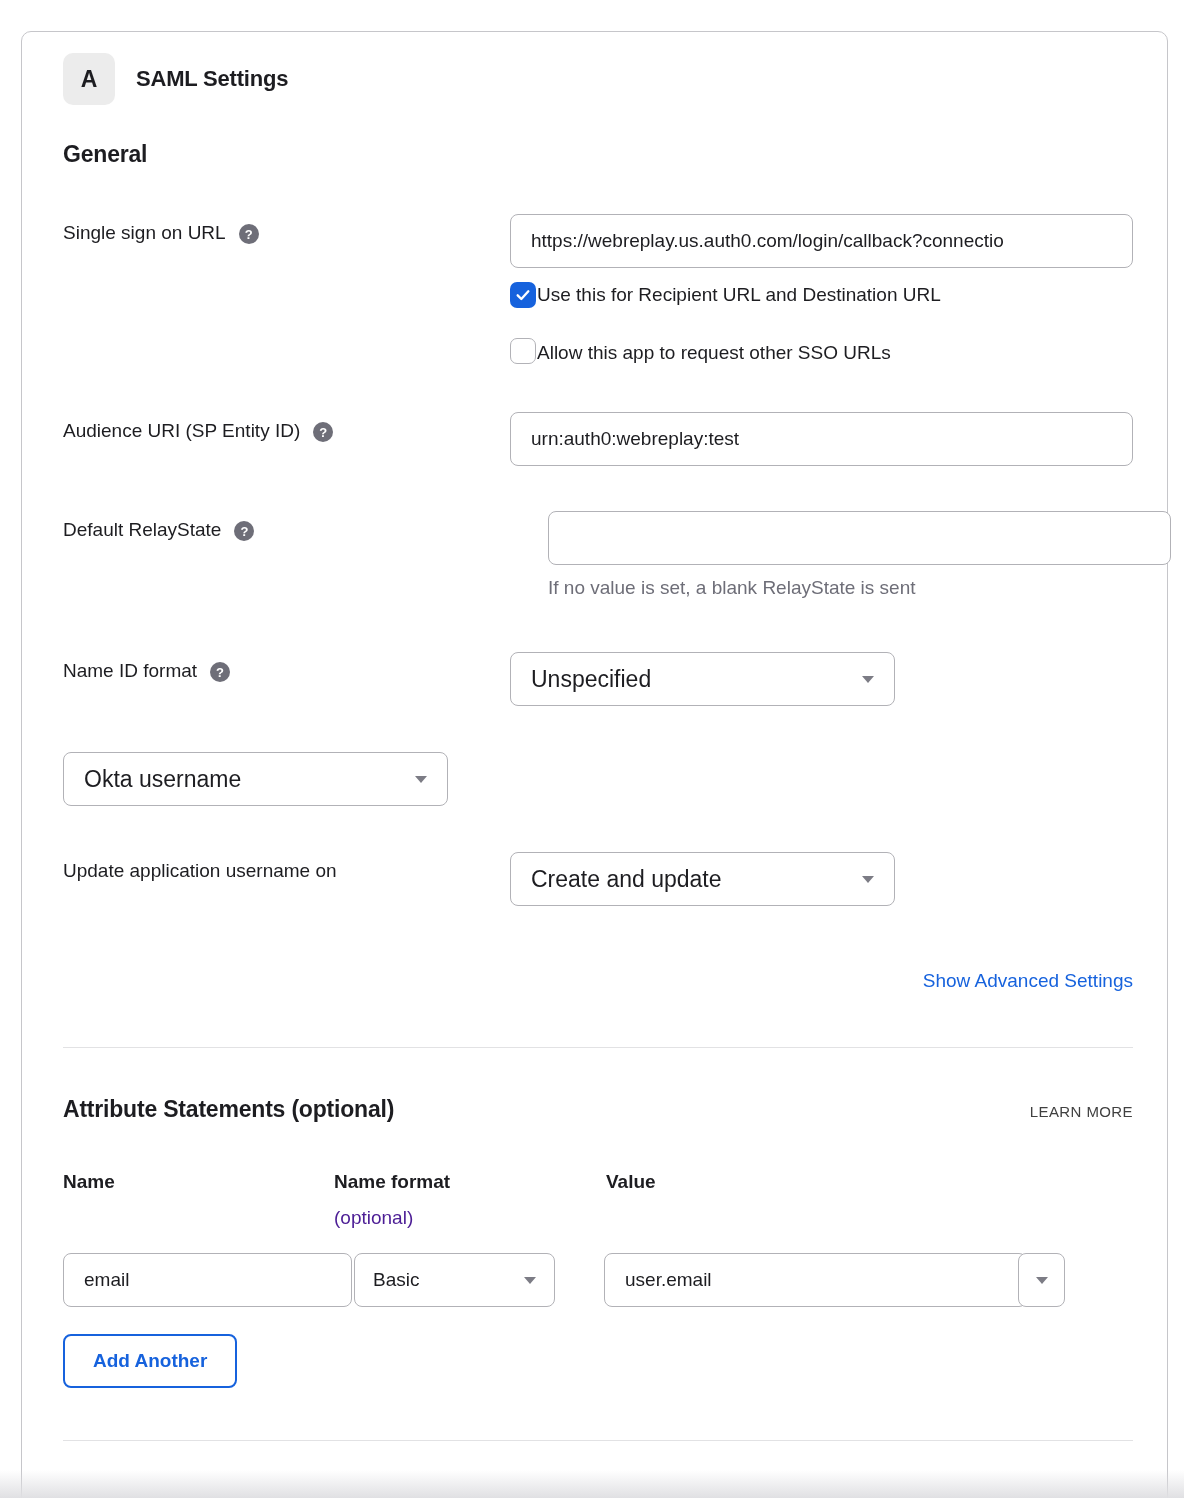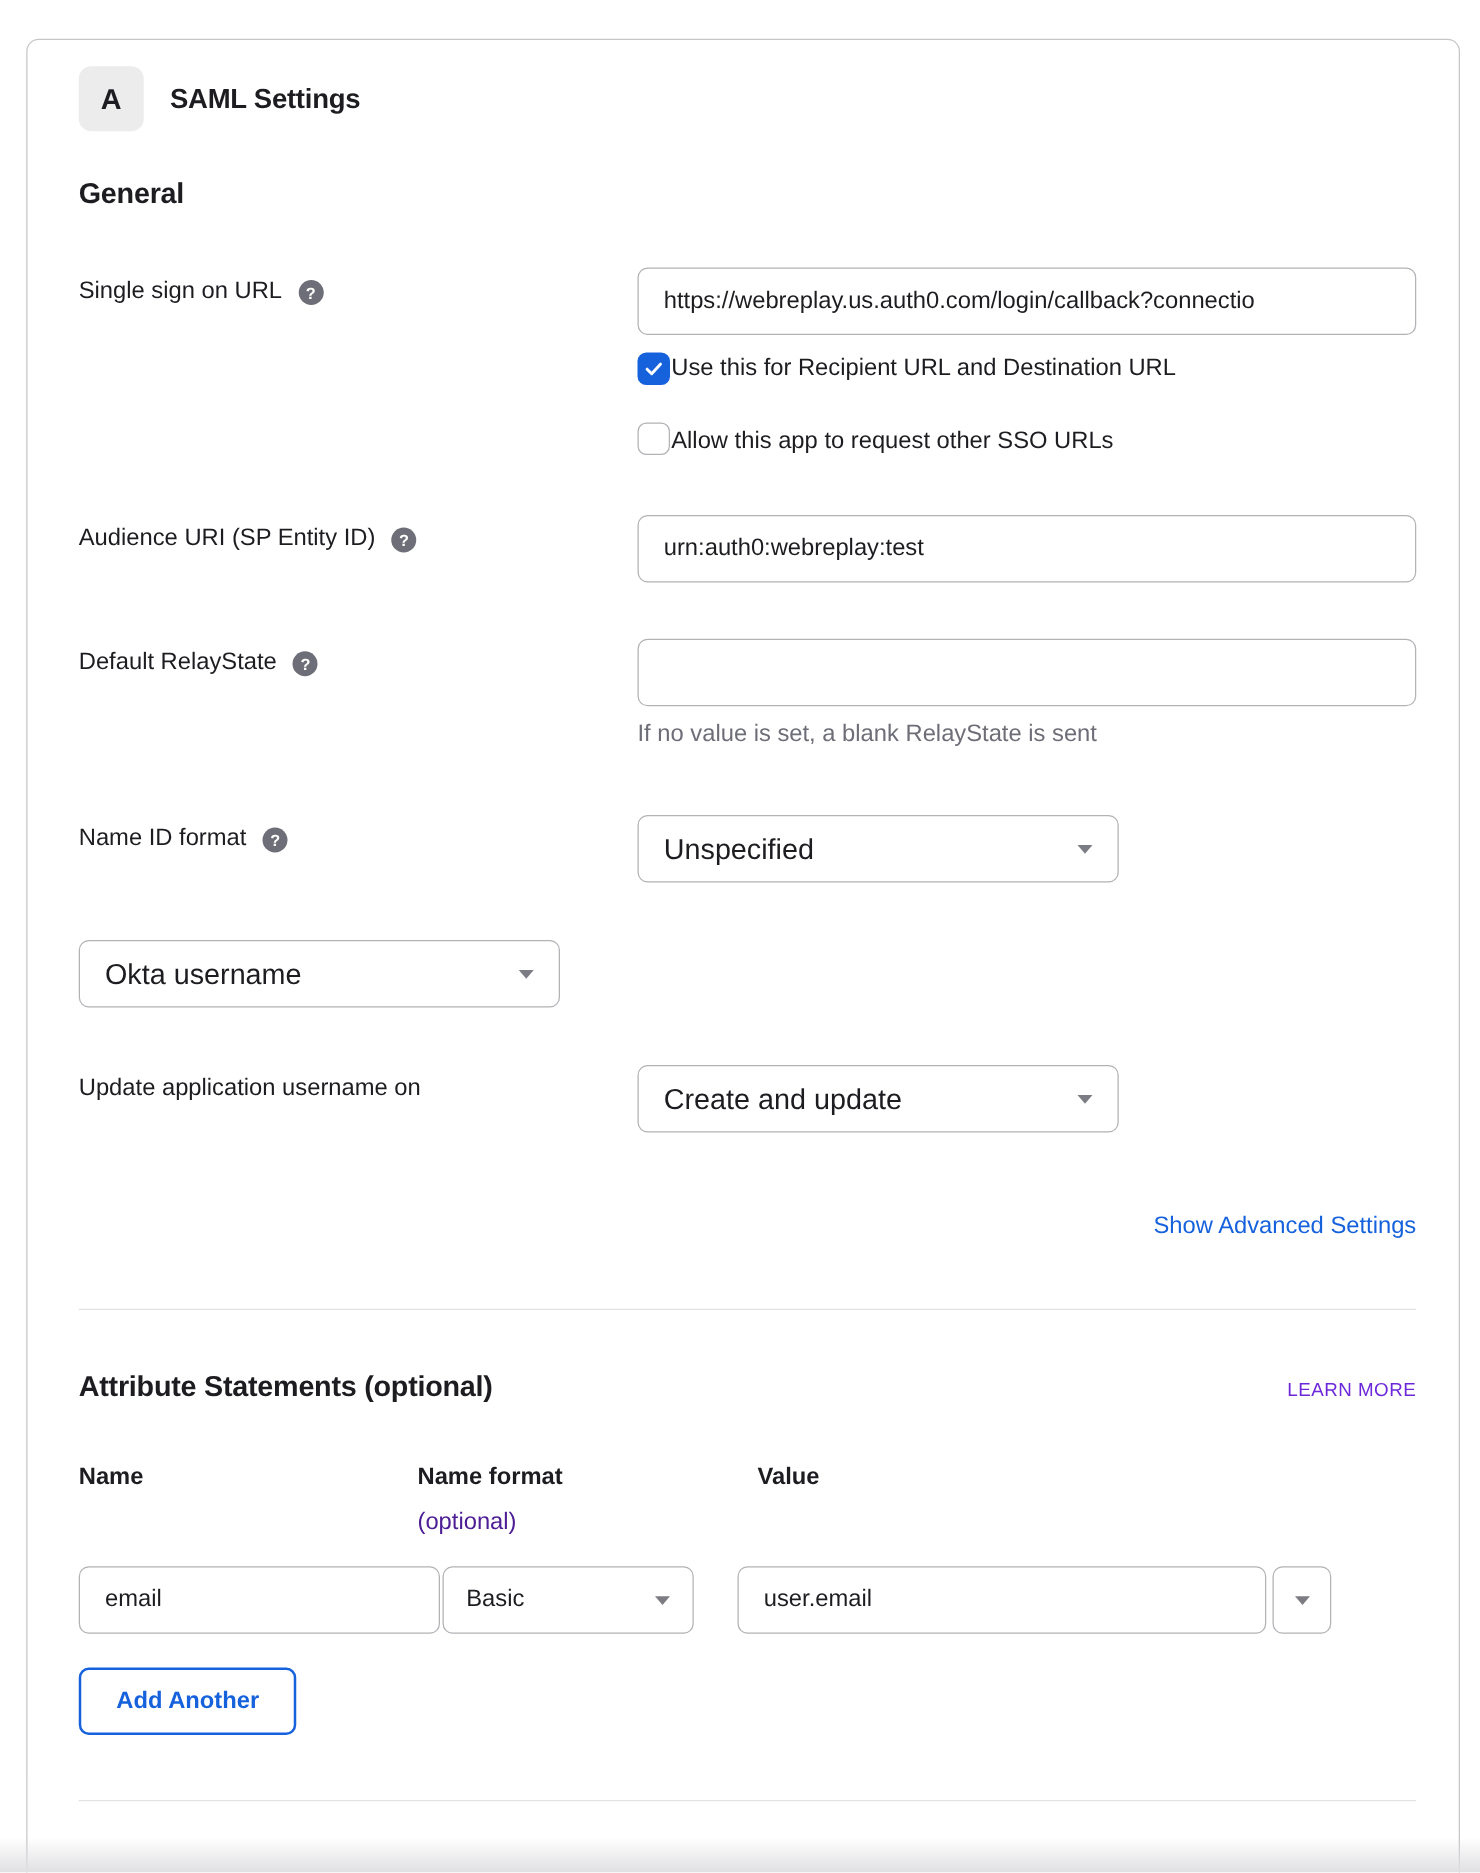--- a/index.html
+++ b/index.html
@@ -26,21 +26,21 @@
     width: 52px; height: 52px;
     background: #ececec; border-radius: 10px;
     display: flex; align-items: center; justify-content: center;
     font-size: 23px; font-weight: bold;
   }
   .title { font-size: 22px; font-weight: bold; margin: 0; letter-spacing: -0.2px; }
   .section-heading { font-size: 23px; font-weight: bold; margin: 36px 0 0 0; letter-spacing: -0.2px; }
 
   .form-row { display: flex; margin-top: 46px; }
   .form-row.r2 { margin-top: 48px; }
-  .form-row.r3 { margin-top: 45px; }
+  .form-row.r3 { margin-top: 45px; gap: 38px; }
   .form-row.r4 { margin-top: 53px; }
   .label-col { flex: 0 0 447px; padding-top: 7px; display: flex; align-items: flex-start; gap: 13px; }
   .label { font-size: 19px; line-height: 24px; }
   .help-icon {
     width: 20px; height: 20px; border-radius: 50%;
     background: #6e6e78; color: #fff;
     font-size: 13px; font-weight: bold;
     display: inline-flex; align-items: center; justify-content: center;
     margin-top: 3px; flex: none; cursor: pointer;
   }
@@ -78,21 +78,21 @@
   }
 
   .advanced-row { margin-top: 64px; text-align: right; }
   .link { color: #1662dd; font-size: 19px; text-decoration: none; cursor: pointer; }
 
   .divider { border: none; border-top: 1px solid #e2e2e4; margin: 55px 0 0 0; }
   .divider.second { margin-top: 52px; }
 
   .attr-header-row { display: flex; justify-content: space-between; align-items: baseline; margin-top: 48px; }
   .attr-heading { font-size: 23px; font-weight: bold; margin: 0; letter-spacing: -0.2px; }
-  .learn-more { font-size: 15px; color: #6d28d9; letter-spacing: 0.4px; text-decoration: none; cursor: pointer; }
+  .learn-more { font-size: 15px; color: #404040; letter-spacing: 0.4px; text-decoration: none; cursor: pointer; }
 
   .col-headers { position: relative; margin-top: 48px; height: 60px; font-size: 19px; }
   .col-h { position: absolute; top: 0; font-weight: bold; }
   .col-h.name { left: 0; }
   .col-h.format { left: 271px; }
   .col-h.value { left: 543px; }
   .optional-note { position: absolute; left: 271px; top: 36px; color: #4c1d95; font-weight: normal; }
 
   .attr-row { position: relative; margin-top: 22px; height: 42px; }
   .attr-input {
@@ -101,21 +101,21 @@
     font-size: 19px; font-family: inherit; color: #1d1d21;
     padding: 0 20px; background: #fff; outline: none;
   }
   .attr-name-input { left: 0; width: 289px; }
   .attr-format-select {
     position: absolute; left: 291px; top: 0; width: 201px; height: 54px;
     border: 1px solid #b2b2b7; border-radius: 8px;
     display: flex; align-items: center; justify-content: space-between;
     padding: 0 18px; font-size: 19px; background: #fff; cursor: pointer;
   }
-  .attr-value-input { left: 527px; width: 423px; }
+  .attr-value-input { left: 541px; width: 423px; }
   .attr-caret-btn {
     position: absolute; left: 955px; top: 0; width: 47px; height: 54px;
     border: 1px solid #b2b2b7; border-radius: 8px; background: #fff;
     display: flex; align-items: center; justify-content: center; cursor: pointer;
   }
 
   .add-another {
     margin-top: 39px; display: inline-block;
     height: 54px; line-height: 50px; padding: 0 28px;
     border: 2px solid #1662dd; border-radius: 8px;

